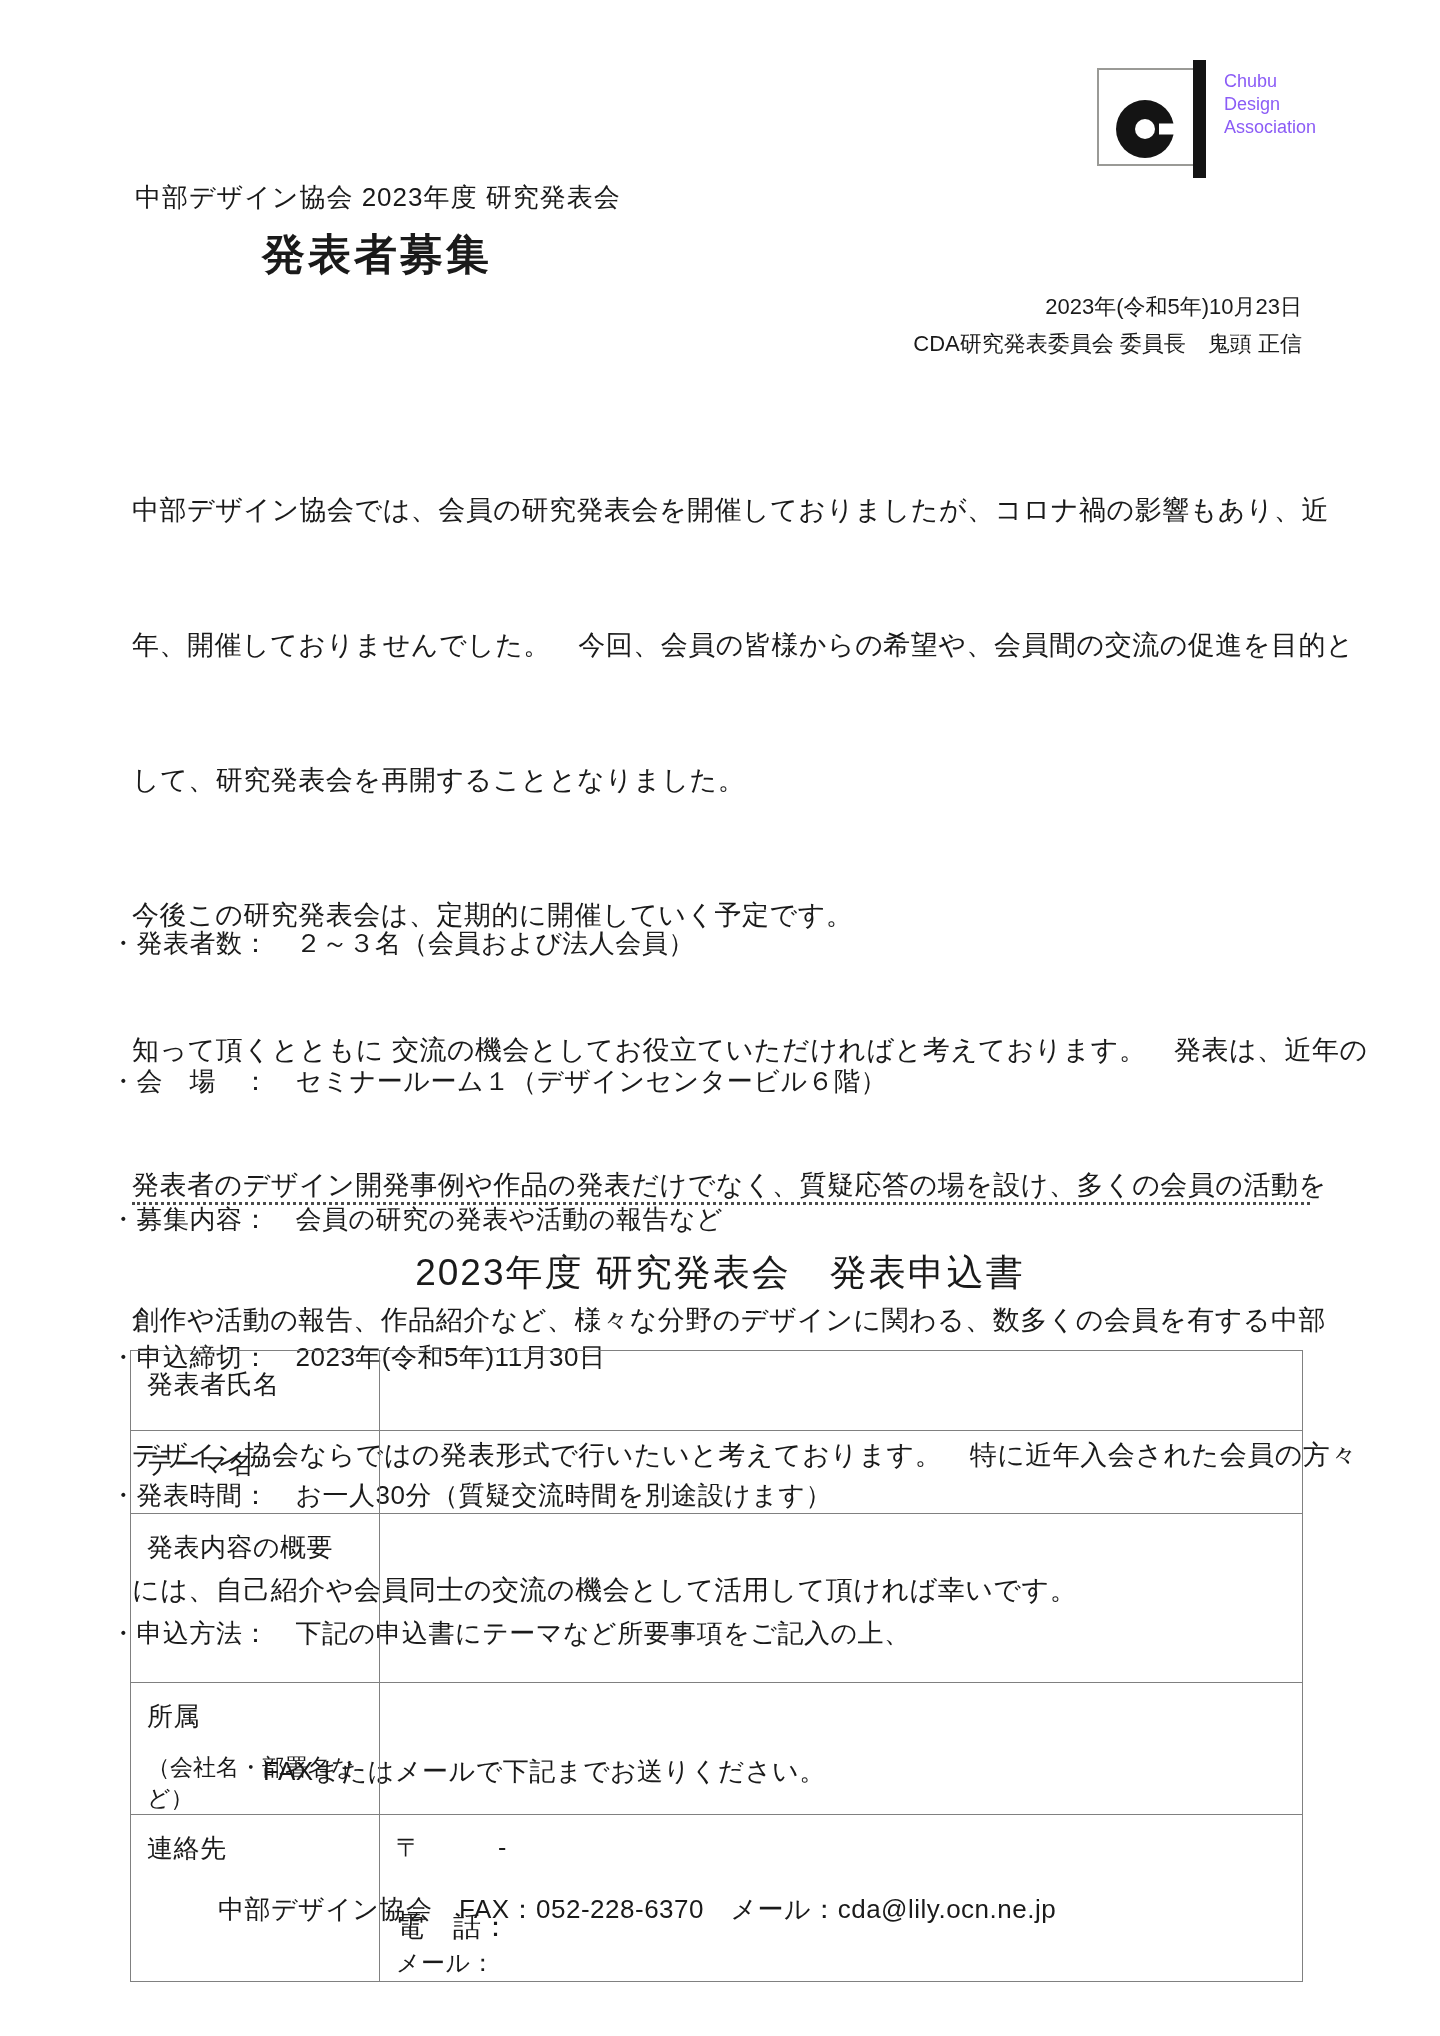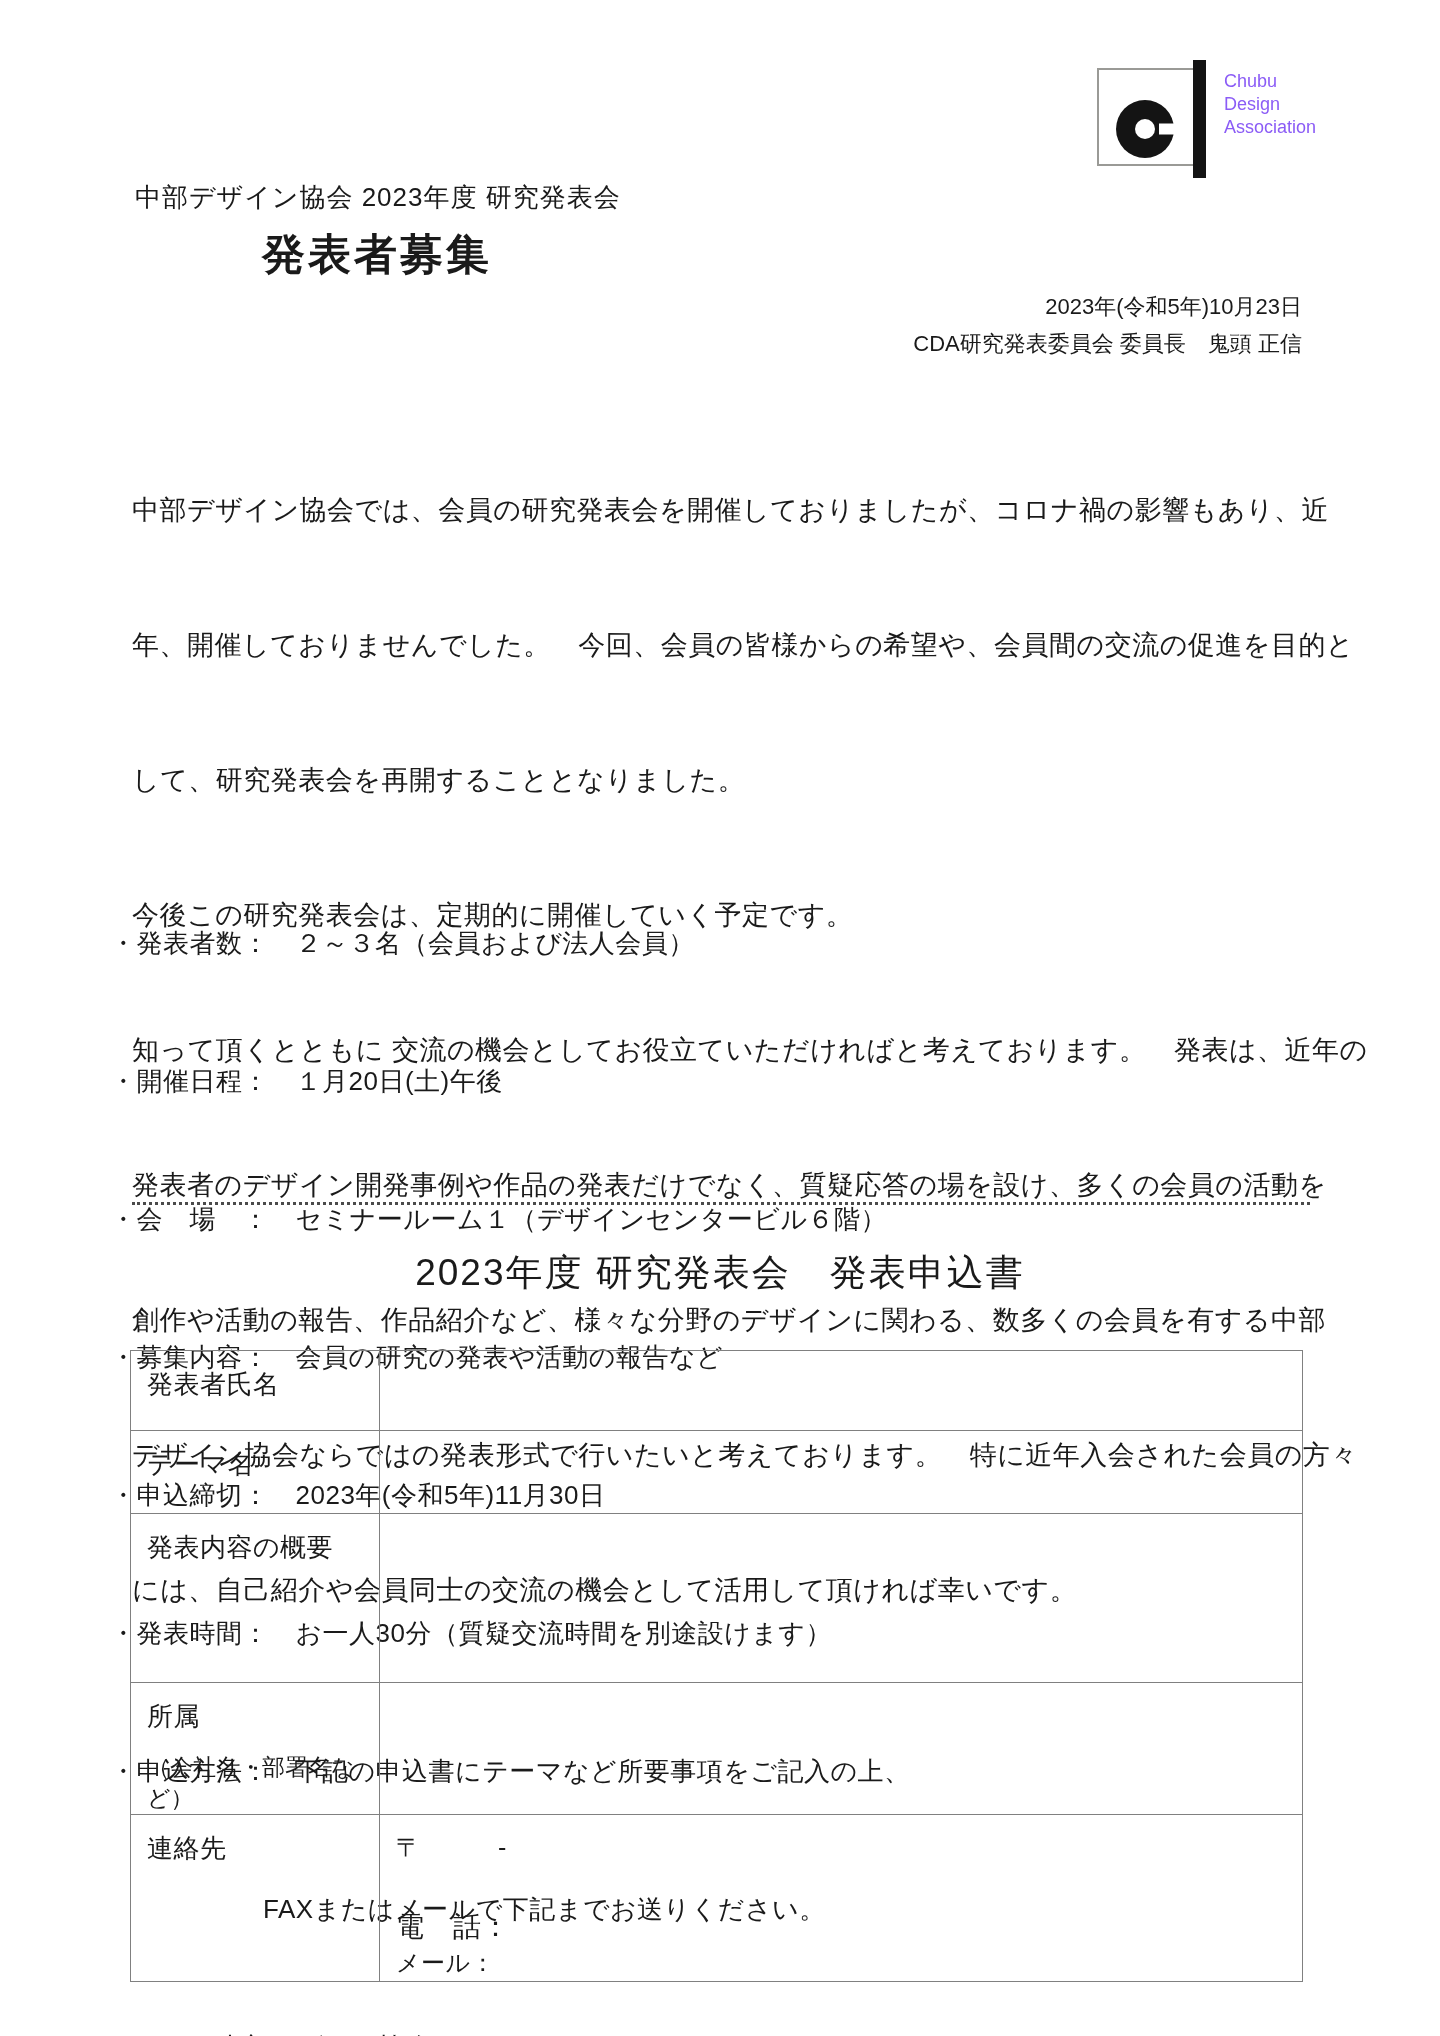--- a/index.html
+++ b/index.html
@@ -123,21 +123,20 @@
     <div>今後この研究発表会は、定期的に開催していく予定です。</div>
     <div>知って頂くとともに 交流の機会としてお役立ていただければと考えております。　発表は、近年の</div>
     <div>発表者のデザイン開発事例や作品の発表だけでなく、質疑応答の場を設け、多くの会員の活動を</div>
     <div>創作や活動の報告、作品紹介など、様々な分野のデザインに関わる、数多くの会員を有する中部</div>
     <div>デザイン協会ならではの発表形式で行いたいと考えております。　特に近年入会された会員の方々</div>
     <div>には、自己紹介や会員同士の交流の機会として活用して頂ければ幸いです。</div>
   </div>
 
   <div class="details">
     <div>・発表者数：　２～３名（会員および法人会員）</div>
-    <div>・開催日程：　１月20日(土)午後</div>
     <div>・会　場　：　セミナールーム１（デザインセンタービル６階）</div>
     <div>・募集内容：　会員の研究の発表や活動の報告など</div>
     <div>・申込締切：　2023年(令和5年)11月30日</div>
     <div>・発表時間：　お一人30分（質疑交流時間を別途設けます）</div>
     <div>・申込方法：　下記の申込書にテーマなど所要事項をご記入の上、</div>
     <div class="cont1">FAXまたはメールで下記までお送りください。</div>
     <div class="cont2">中部デザイン協会　FAX：052-228-6370　メール：cda@lily.ocn.ne.jp</div>
   </div>
 
   <div class="dotted-sep"></div>

